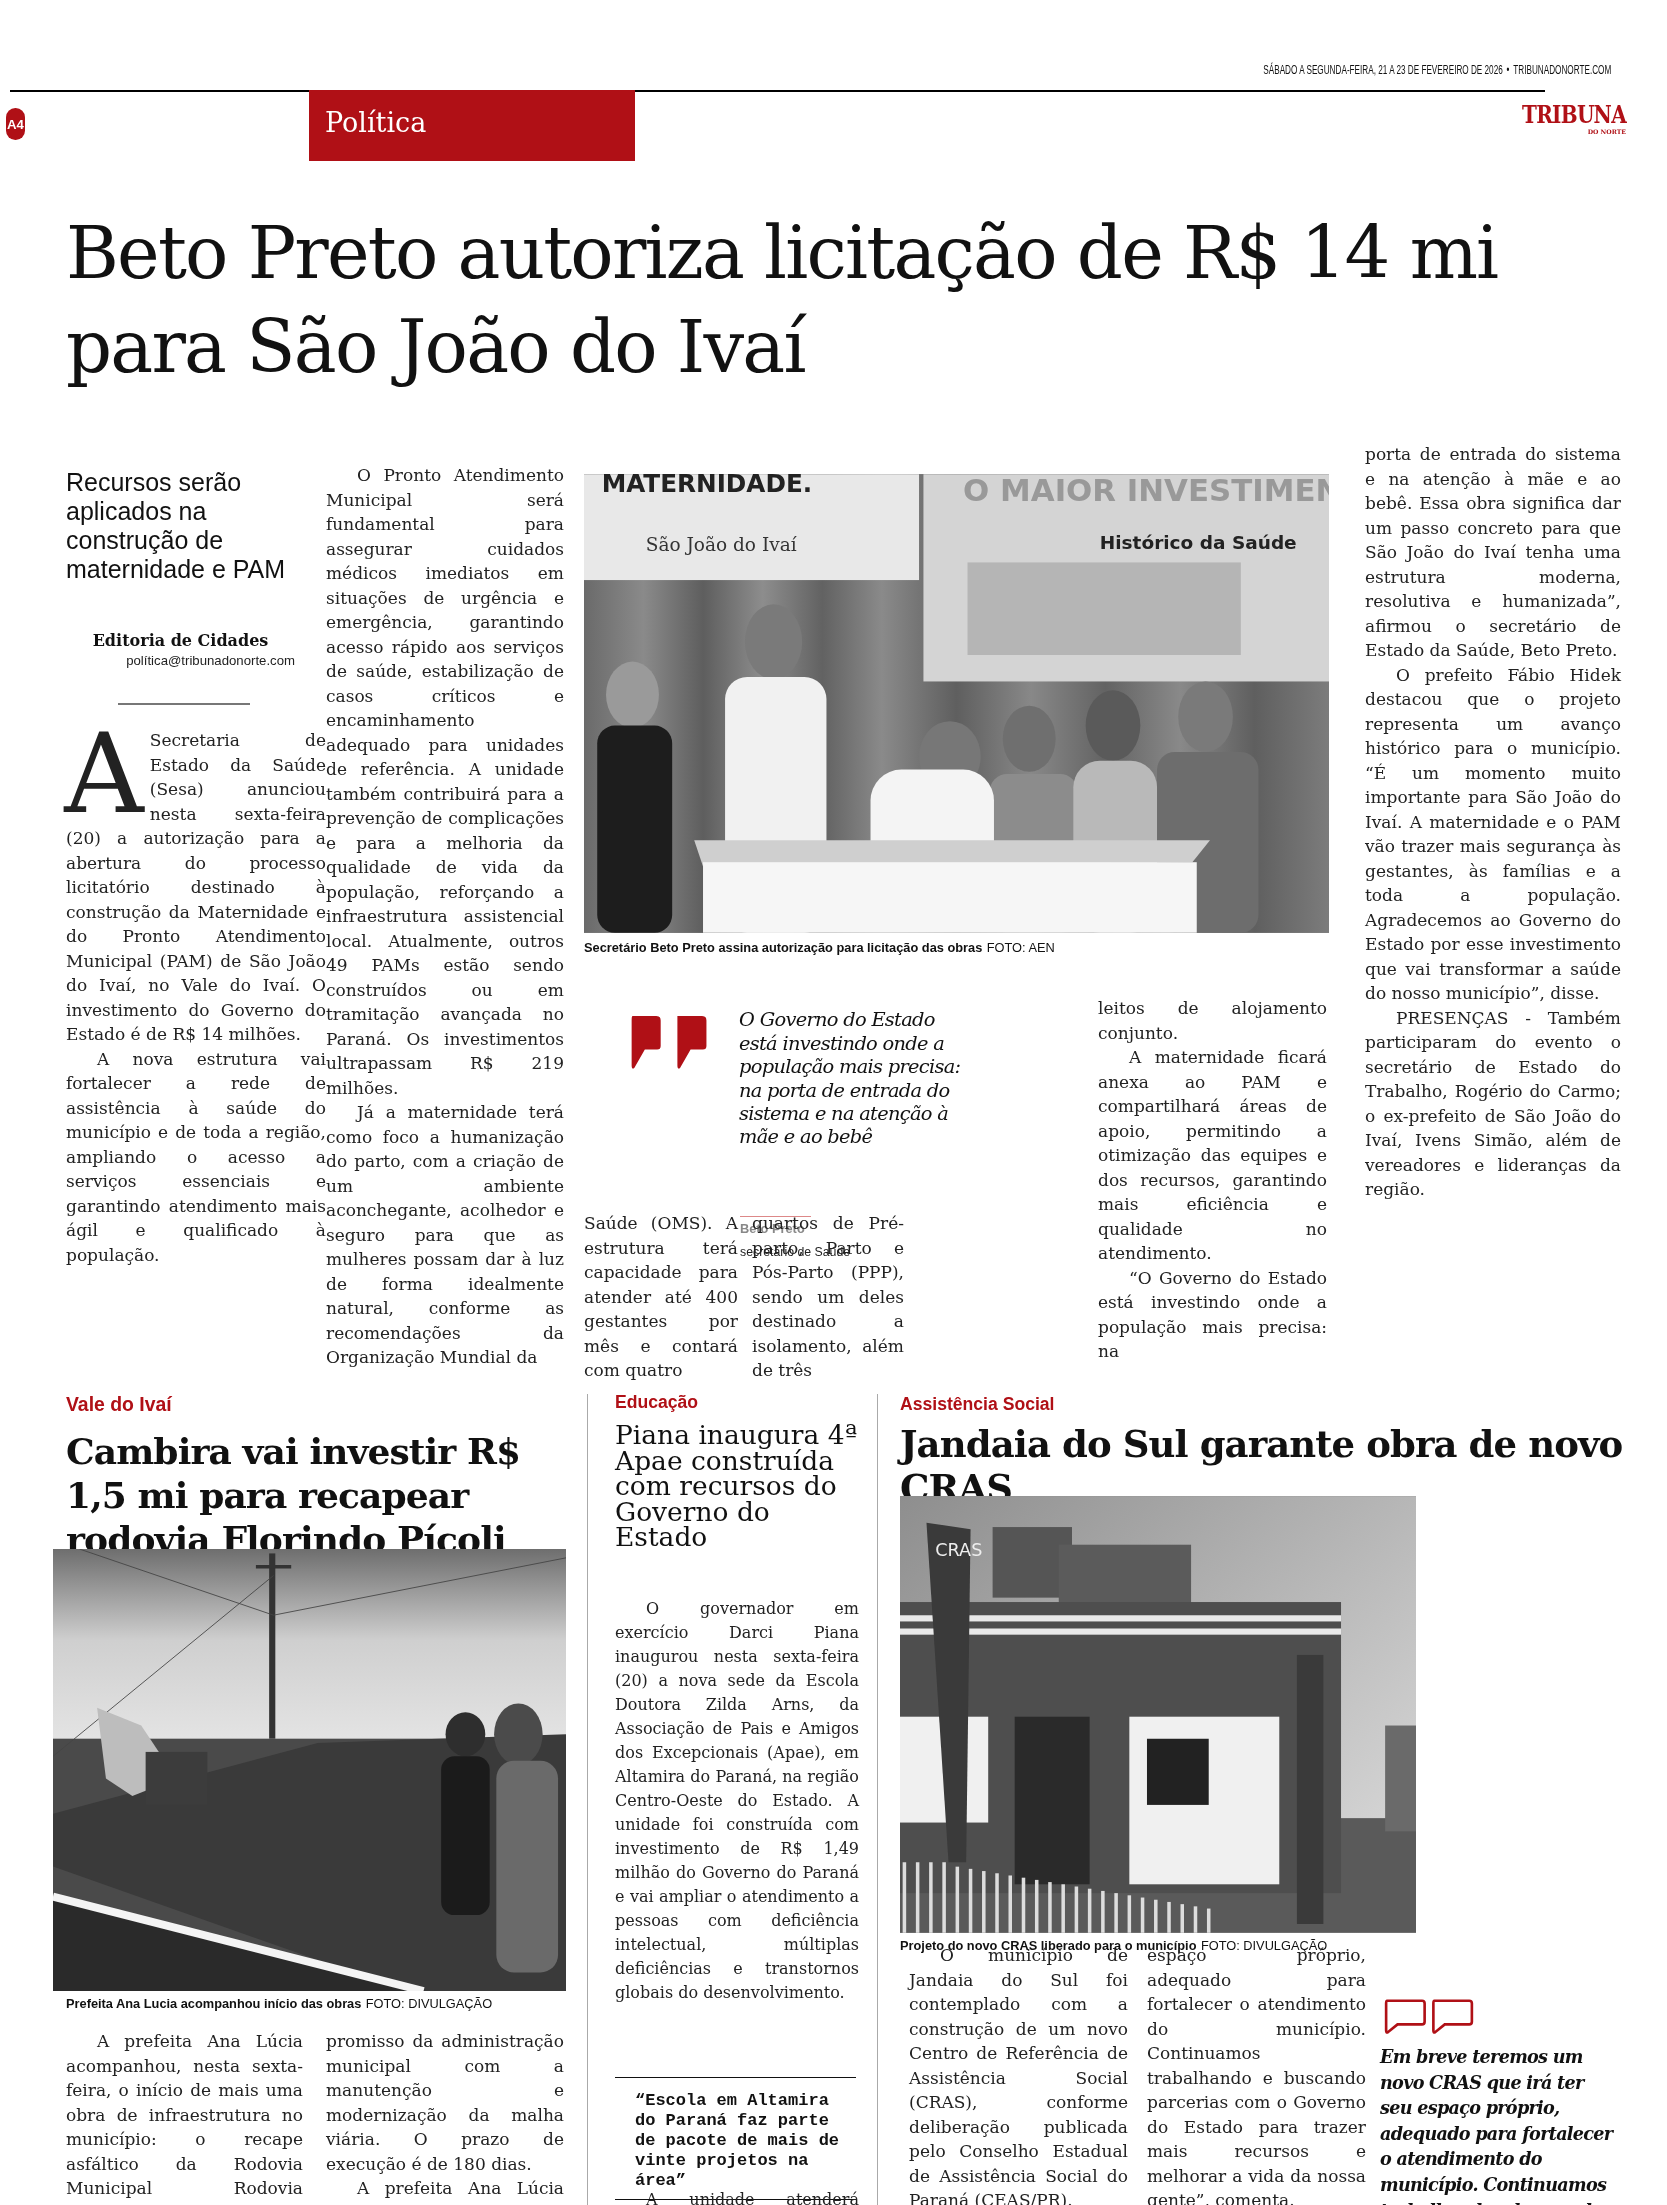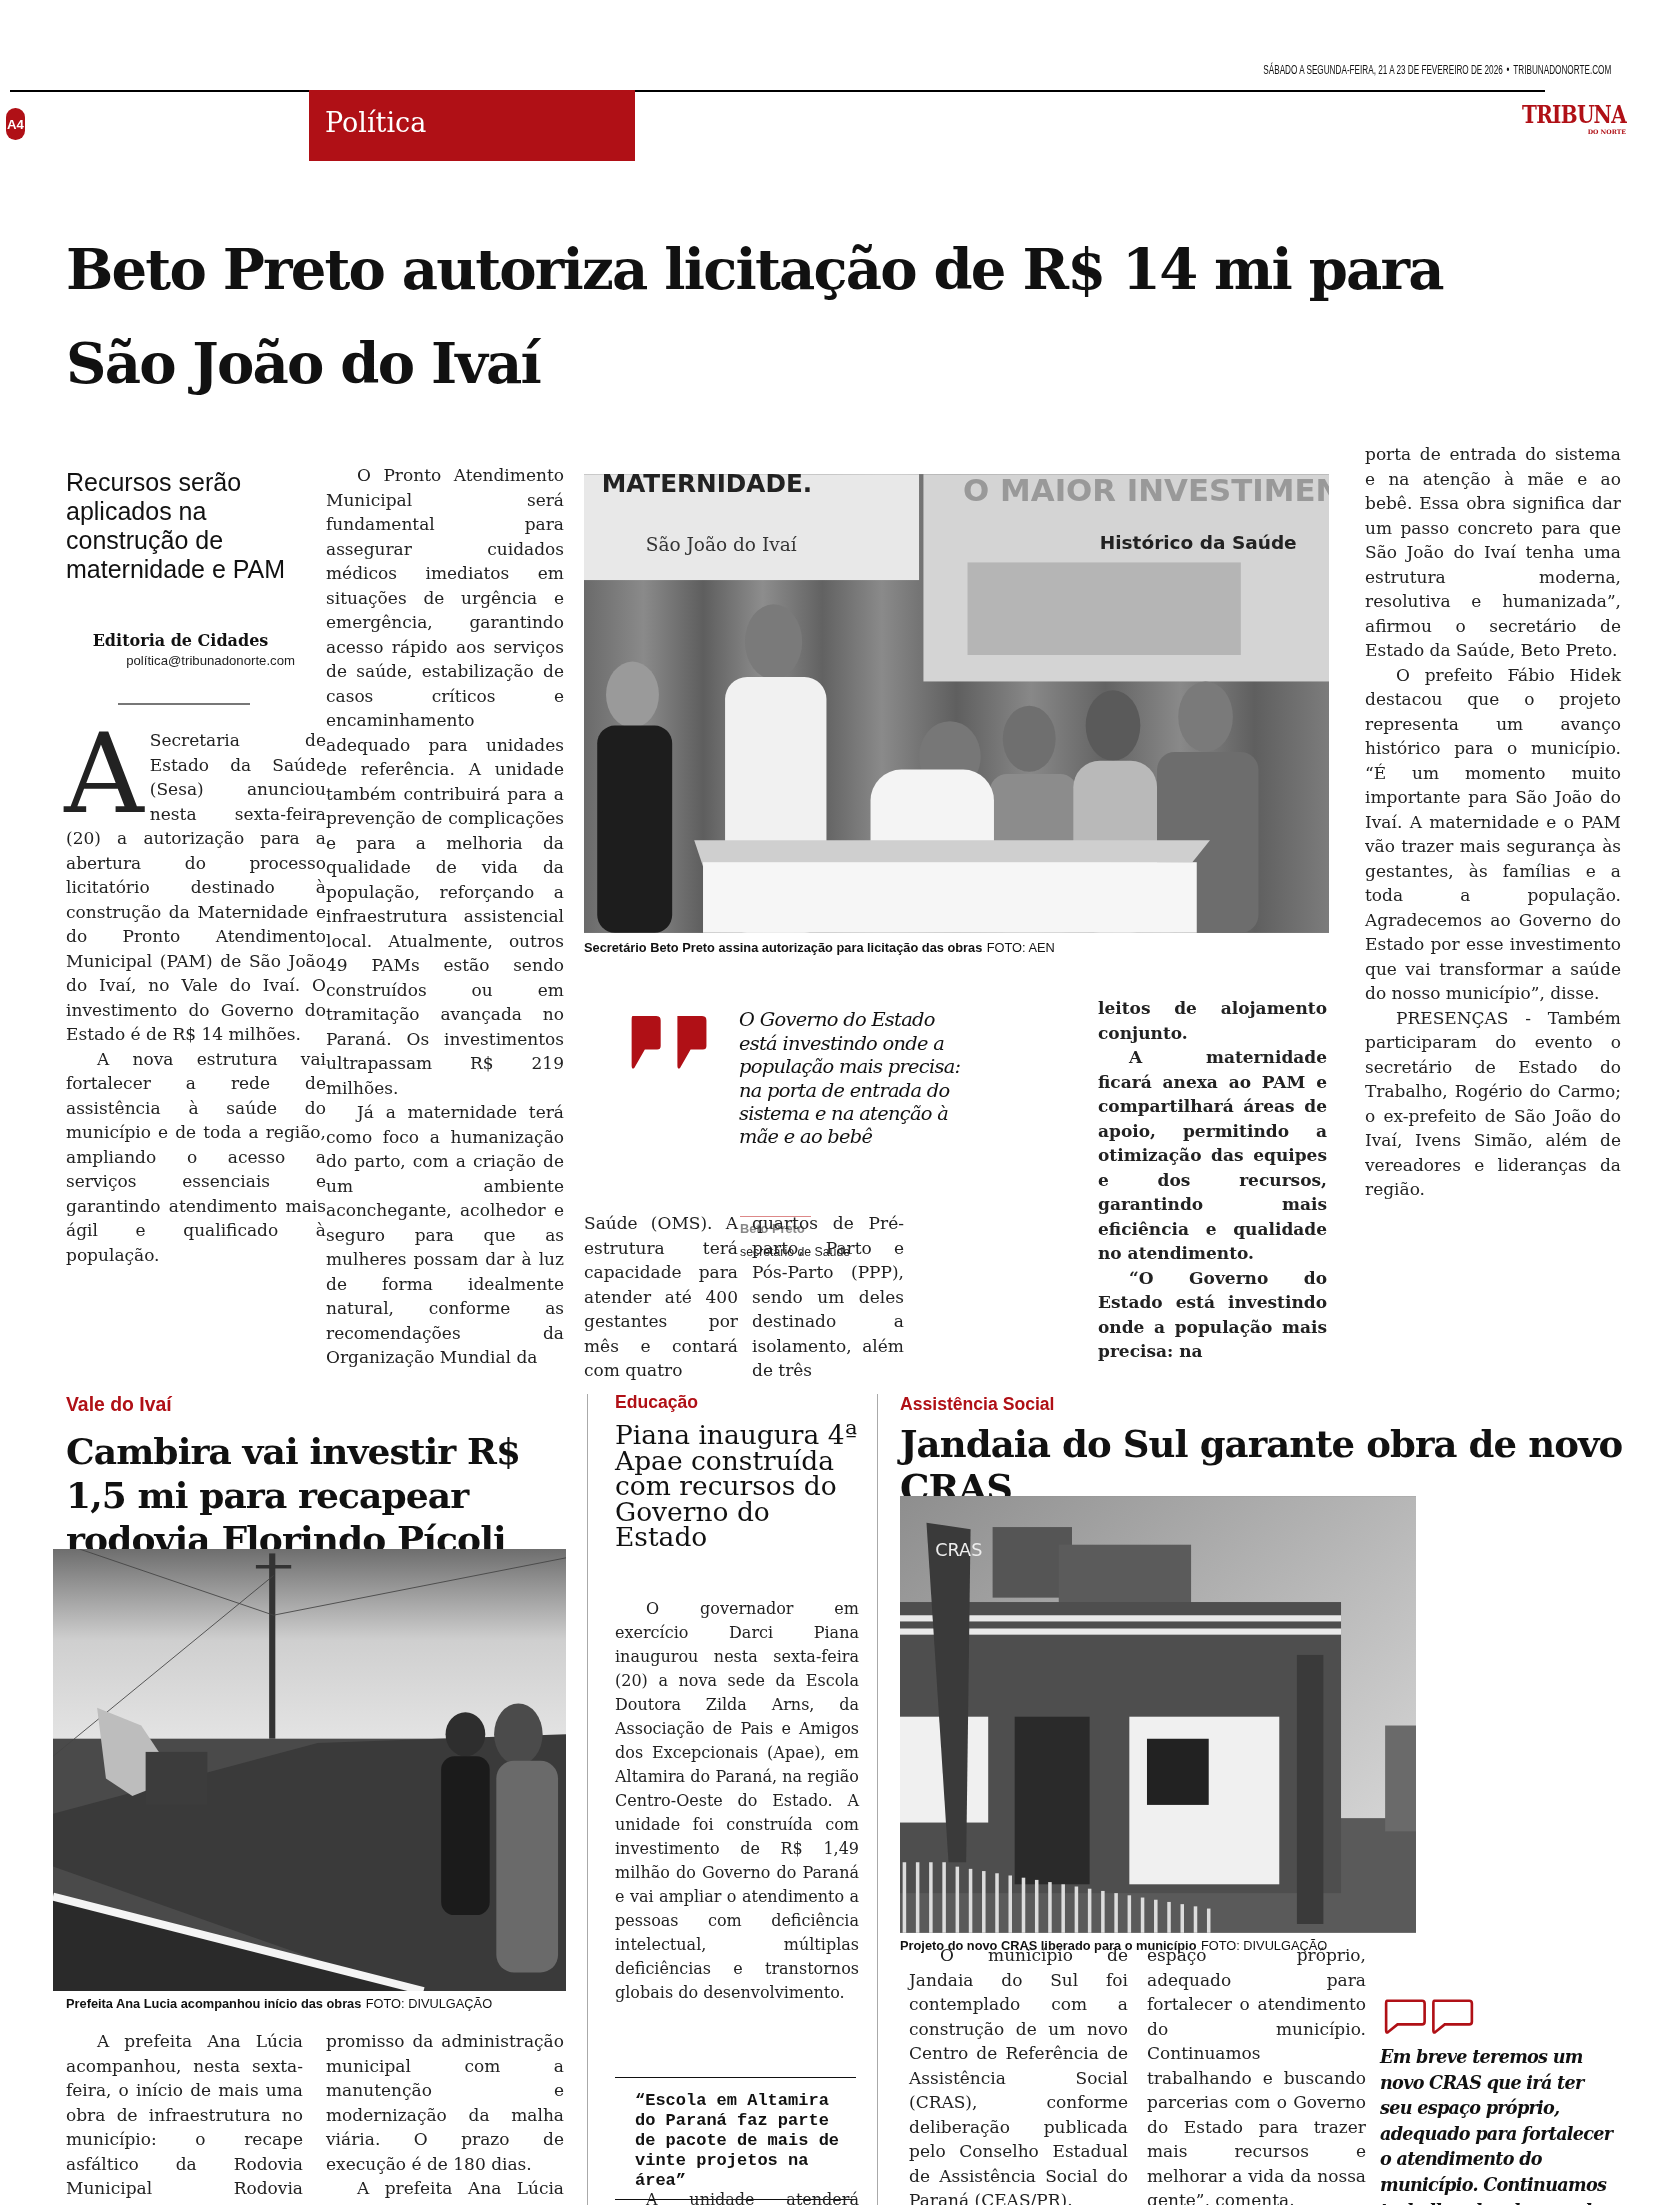--- a/index.html
+++ b/index.html
@@ -10,21 +10,21 @@
   .dateline { position: absolute; top: 62px; right: 56px; font-family: "Liberation Sans", sans-serif; font-size: 13.2px; color: #111; letter-spacing: 0px; transform: scaleX(0.62); transform-origin: right center; white-space: nowrap; }
   .dateline .dot { margin: 0 6.2px; }
   .rule-top { position: absolute; top: 90px; left: 9.7px; width: 1535px; height: 2.2px; background: #000; }
   .page-badge-text { position: absolute; top: 108px; left: 6.2px; width: 18.5px; height: 32px; border-radius: 9.3px; background: #b01016; color: #fff; font-family: "Liberation Sans", sans-serif; font-weight: bold; font-size: 13.2px; display: flex; align-items: center; justify-content: center; }
   .section-tab-wide { position: absolute; top: 90px; left: 309px; width: 326px; height: 71px; background: #b01016; color: #fff; font-family: "DejaVu Serif", serif; font-size: 27px; padding: 17px 0 0 16px; }
   .brand { position: absolute; top: 102px; right: 41px; text-align: right; color: #b01016; font-family: "DejaVu Serif", serif; font-weight: bold; }
   .brand .name { font-size: 25px; letter-spacing: -0.9px; transform: scaleX(0.8); transform-origin: right; display: block; line-height: 1; }
   .brand .sub { font-size: 6.2px; display: block; margin-top: 0.9px; }
 
   
-  .headline { position: absolute; top: 222px; left: 66px; width: 1455px; font-family: "DejaVu Serif", serif; font-weight: bold; font-size: 56px; line-height: 94px; letter-spacing: -1.8px; }
+  .headline { position: absolute; top: 206px; left: 66px; width: 1455px; font-family: "DejaVu Serif", serif; font-weight: normal; font-size: 72px; line-height: 94px; letter-spacing: -1.8px; }
 
   
   .col { position: absolute; font-family: "DejaVu Serif", serif; font-size: 17px; line-height: 24.5px; text-align: justify; hyphens: manual; color: #222; }
   .col p { text-indent: 31px; }
   .col p.noindent { text-indent: 0; }
 
   .deck { position: absolute; top: 468px; left: 66px; width: 229px; font-family: "Liberation Sans", sans-serif; font-size: 25px; line-height: 29px; color: #111; }
   .byline { position: absolute; top: 631px; left: 66px; width: 229px; text-align: center; }
   .byline .who { font-family: "DejaVu Serif", serif; font-weight: bold; font-size: 16px; display: block; }
   .byline .mail { font-family: "Liberation Sans", sans-serif; font-size: 13.2px; color: #222; display: block; margin-top: 2.6px; text-align: right; }
@@ -145,21 +145,21 @@
   <div class="qname">Beto Preto</div>
   <div class="qrole">secretário de Saúde</div>
 </div>
 
 <div class="col" style="top:1211px; left:584px; width:154px;">
   <p class="noindent">Saúde (OMS). A estrutura terá capacidade para atender até 400 gestantes por mês e contará com quatro</p>
 </div>
 <div class="col" style="top:1211px; left:752px; width:152px;">
   <p class="noindent">quartos de Pré-parto, Parto e Pós-Parto (PPP), sendo um deles destinado a isolamento, além de três</p>
 </div>
-<div class="col" style="top:996px; left:1098px; width:229px;font-weight:bold;">
+<div class="col" style="top:996px; left:1098px; width:229px;">
   <p class="noindent">leitos de alojamento conjunto.</p>
   <p>A maternidade ficará anexa ao PAM e compartilhará áreas de apoio, permitindo a otimização das equipes e dos recursos, garantindo mais eficiência e qualidade no atendimento.</p>
   <p>“O Governo do Estado está investindo onde a população mais precisa: na</p>
 </div>
 <div class="col" style="top:442px; left:1365px; width:256px;">
   <p class="noindent">porta de entrada do sistema e na atenção à mãe e ao bebê. Essa obra significa dar um passo concreto para que São João do Ivaí tenha uma estrutura moderna, resolutiva e humanizada”, afirmou o secretário de Estado da Saúde, Beto Preto.</p>
   <p>O prefeito Fábio Hidek destacou que o projeto representa um avanço histórico para o município. “É um momento muito importante para São João do Ivaí. A maternidade e o PAM vão trazer mais segurança às gestantes, às famílias e a toda a população. Agradecemos ao Governo do Estado por esse investimento que vai transformar a saúde do nosso município”, disse.</p>
   <p>PRESENÇAS - Também participaram do evento o secretário de Estado do Trabalho, Rogério do Carmo; o ex-prefeito de São João do Ivaí, Ivens Simão, além de vereadores e lideranças da região.</p>
 </div>
 

